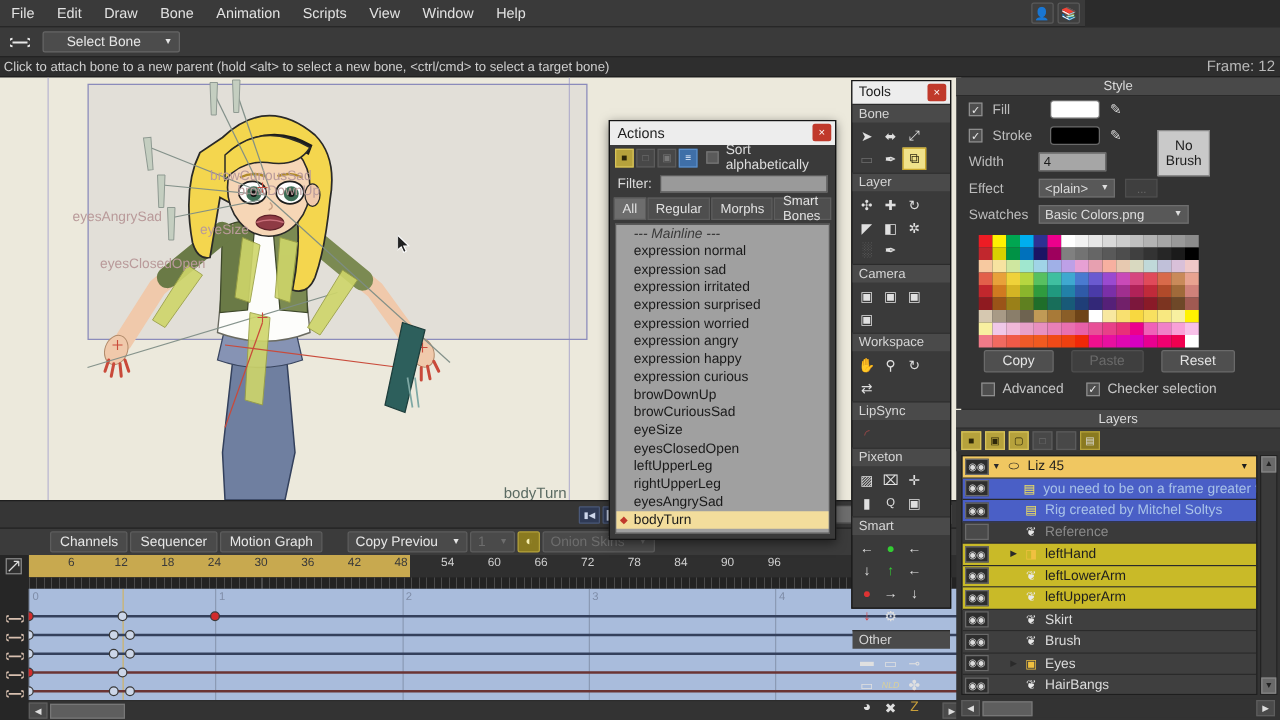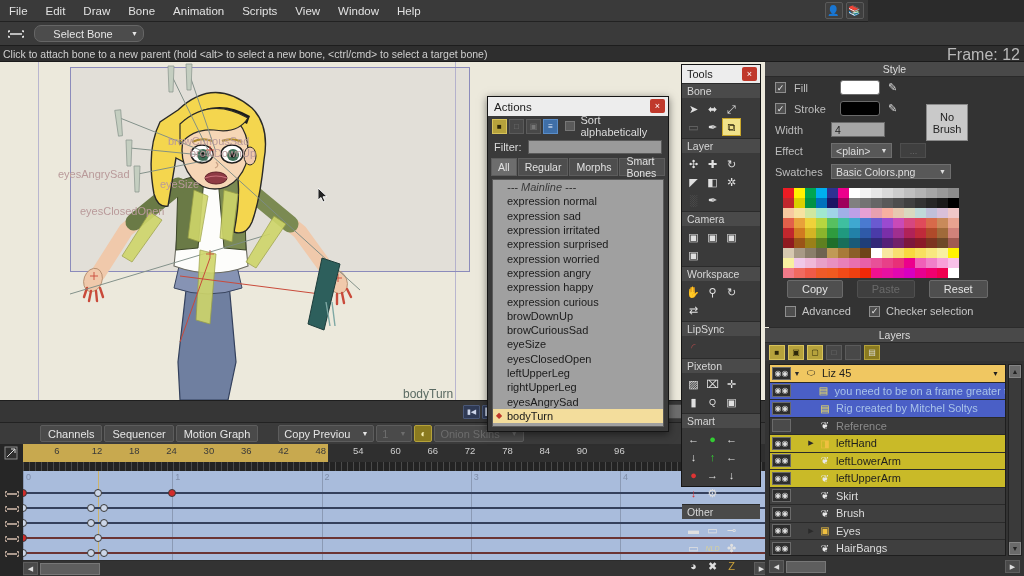--- a/index.html
+++ b/index.html
@@ -31,36 +31,36 @@
   .toolbar {
     position: absolute; left: 0; top: 22px; width: 1024px; height: 24px;
     background: #3a3a3a; display: flex; align-items: center; padding-left: 6px;
     border-bottom: 1px solid #1d1d1d;
   }
   .boneicon {
     width: 20px; height: 16px; display: flex; align-items: center; justify-content: center;
     color: #e8e8e8; font-size: 12px; margin-right: 8px;
   }
   .combo {
-    background: #4c4c4c; border: 1px solid #666; border-radius: 7px;
+    background: #4c4c4c; border: 1px solid #666; border-radius: 2px;
     height: 17px; min-width: 110px; display: flex; align-items: center;
     justify-content: space-between; padding: 0 5px; color: #e6e6e6; font-size: 11px;
   }
   .combo .cv { flex: 1; text-align: center; }
   .caret { font-size: 7px; margin-left: 5px; }
 
   
   .hintbar {
     position: absolute; left: 0; top: 46px; width: 1024px; height: 16px;
     background: #2e2e2e; color: #cfcfcf; font-size: 10.5px;
     display: flex; align-items: center; padding-left: 3px;
     border-bottom: 1px solid #1b1b1b;
   }
   .framelbl {
-    position: absolute; right: 4px; top: 46px; font-size: 16px; color: #b9b9b9;
+    position: absolute; right: 4px; top: 46px; font-size: 12px; color: #b9b9b9;
   }
 
   
   .canvas {
     position: absolute; left: 0; top: 62px; width: 769px; height: 338px;
     background: #ece9dc; overflow: hidden;
   }
   .selbox {
     position: absolute; left: 70px; top: 5px; width: 400px; height: 205px;
     border: 1px solid #8b8bbb; background: rgba(140,140,190,0.10);

